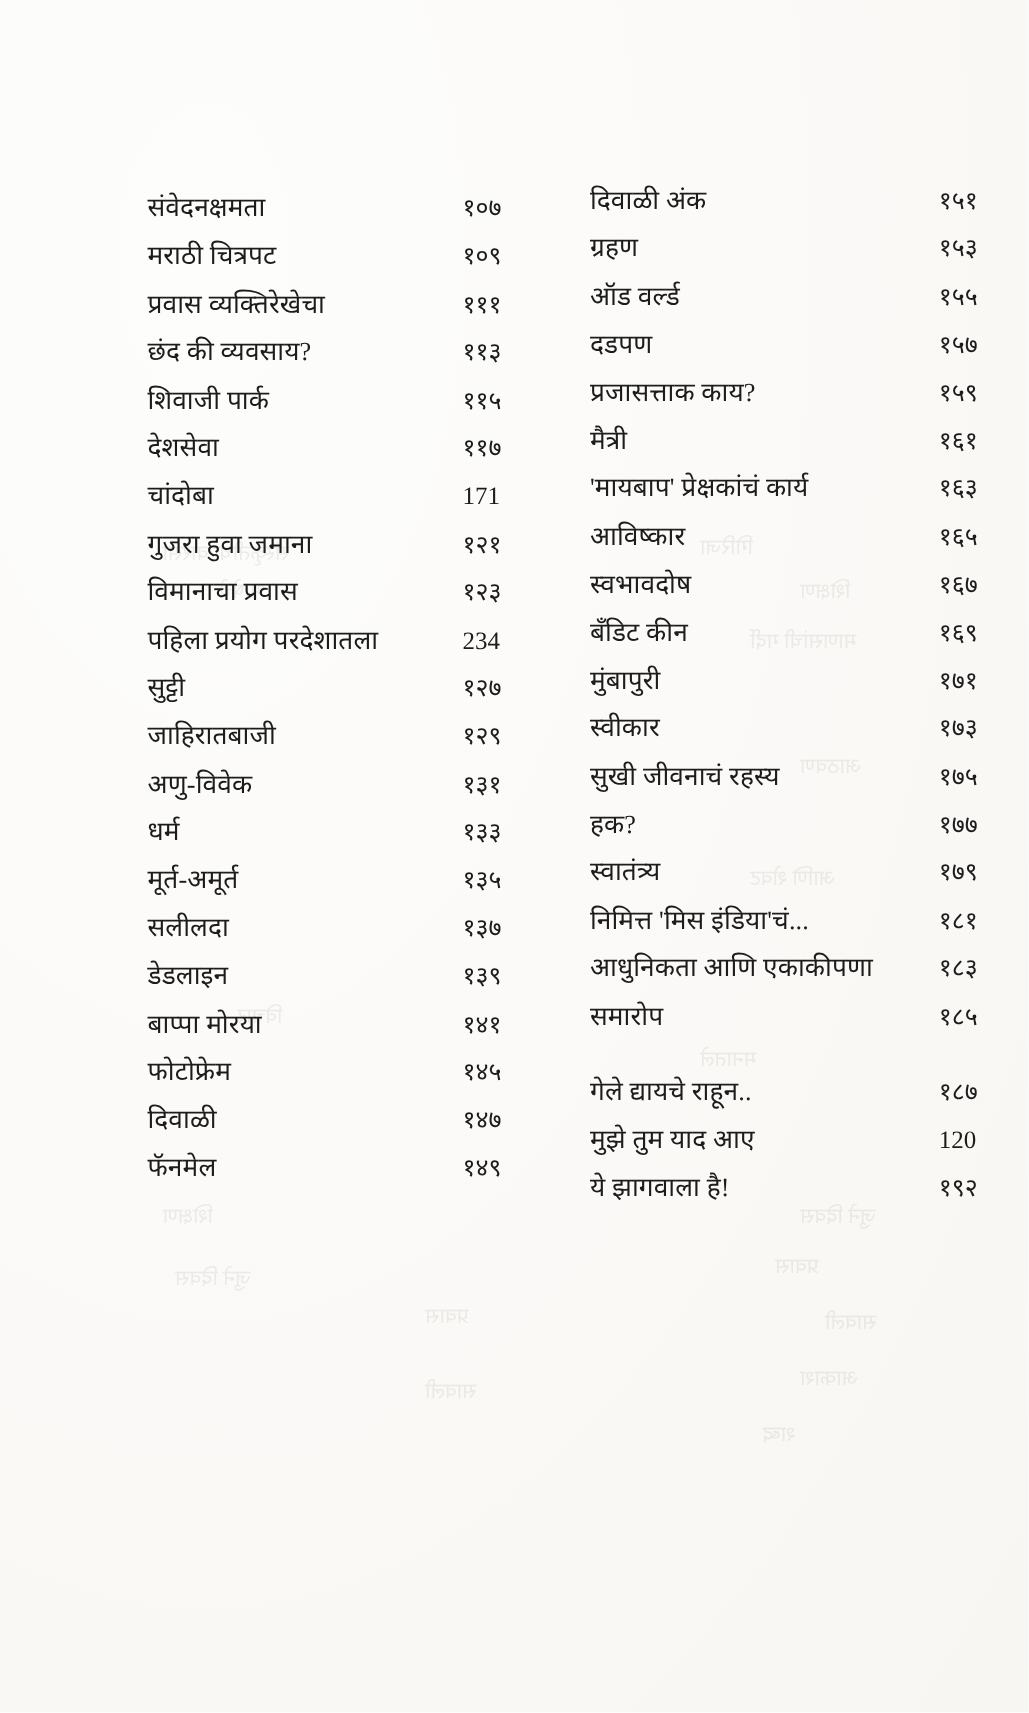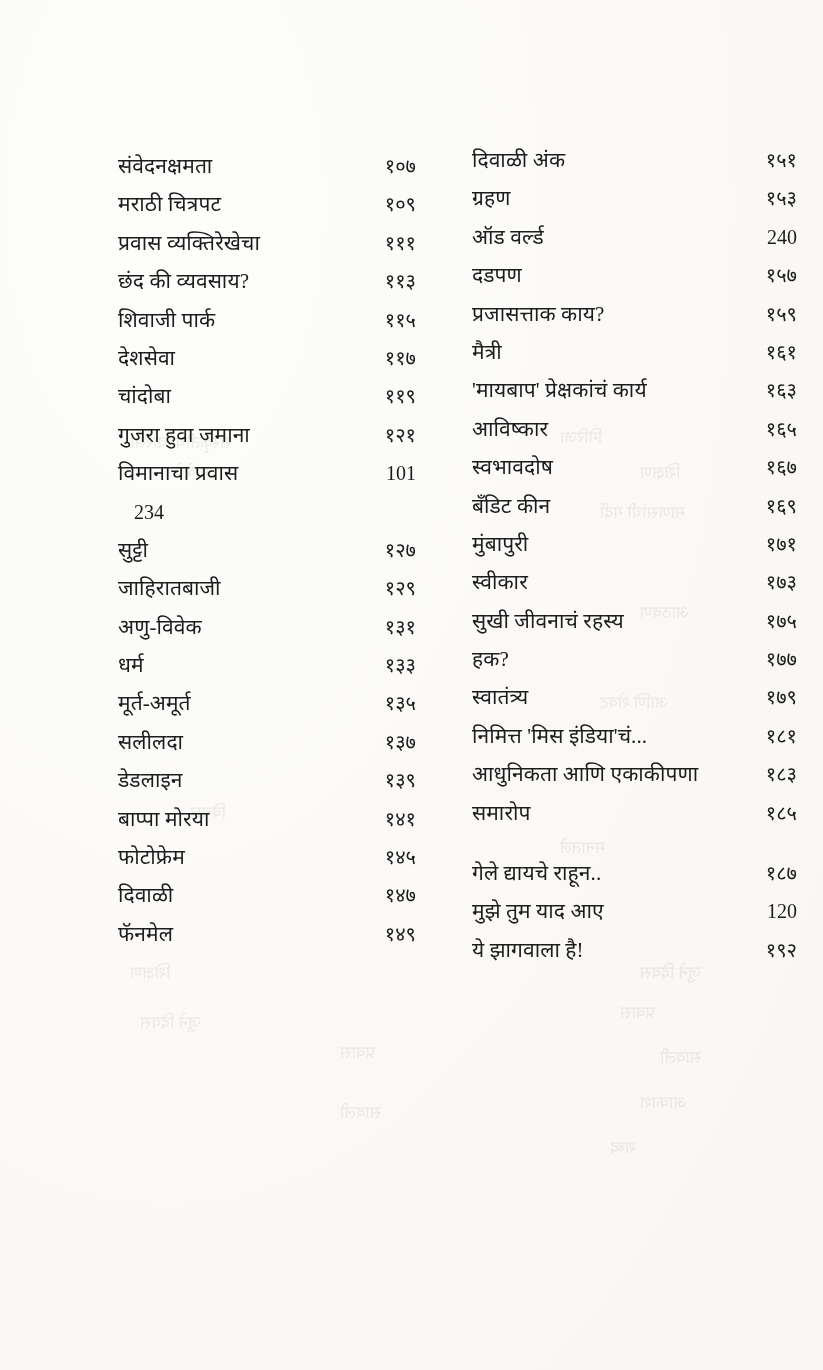--- a/index.html
+++ b/index.html
@@ -65,21 +65,20 @@
   .row .title {
     font-size: 21px;
     letter-spacing: 0.1px;
     white-space: nowrap;
     color: #1c1c1c;
   }
   .row .pg {
     font-size: 20px;
     color: #1c1c1c;
     white-space: nowrap;
-    text-align: right;
     min-width: 46px;
   }
   .col-left .row .pg { margin-right: 2px; }
 
   .gap { height: 22px; }
 </style>
 </head>
 <body>
 
 <div class="page"></div>
@@ -127,31 +126,32 @@
     <div class="row">
         <span class="title">शिवाजी पार्क</span>
         <span class="pg">११५</span>
       </div>
     <div class="row">
         <span class="title">देशसेवा</span>
         <span class="pg">११७</span>
       </div>
     <div class="row">
         <span class="title">चांदोबा</span>
-        <span class="pg">११९</span>
+        <span class="pg">171</span>
       </div>
     <div class="row">
         <span class="title">गुजरा हुवा जमाना</span>
         <span class="pg">१२१</span>
       </div>
     <div class="row">
         <span class="title">विमानाचा प्रवास</span>
-        <span class="pg">101</span>
-      </div>
-    <div class="row">
+        <span class="pg">१२३</span>
+      </div>
+    <div class="row">
+        <span class="title">पहिला प्रयोग परदेशातला</span>
         <span class="pg">234</span>
       </div>
     <div class="row">
         <span class="title">सुट्टी</span>
         <span class="pg">१२७</span>
       </div>
     <div class="row">
         <span class="title">जाहिरातबाजी</span>
         <span class="pg">१२९</span>
       </div>
@@ -197,21 +197,21 @@
     <div class="row">
         <span class="title">दिवाळी अंक</span>
         <span class="pg">१५१</span>
       </div>
     <div class="row">
         <span class="title">ग्रहण</span>
         <span class="pg">१५३</span>
       </div>
     <div class="row">
         <span class="title">ऑड वर्ल्ड</span>
-        <span class="pg">240</span>
+        <span class="pg">१५५</span>
       </div>
     <div class="row">
         <span class="title">दडपण</span>
         <span class="pg">१५७</span>
       </div>
     <div class="row">
         <span class="title">प्रजासत्ताक काय?</span>
         <span class="pg">१५९</span>
       </div>
     <div class="row">

